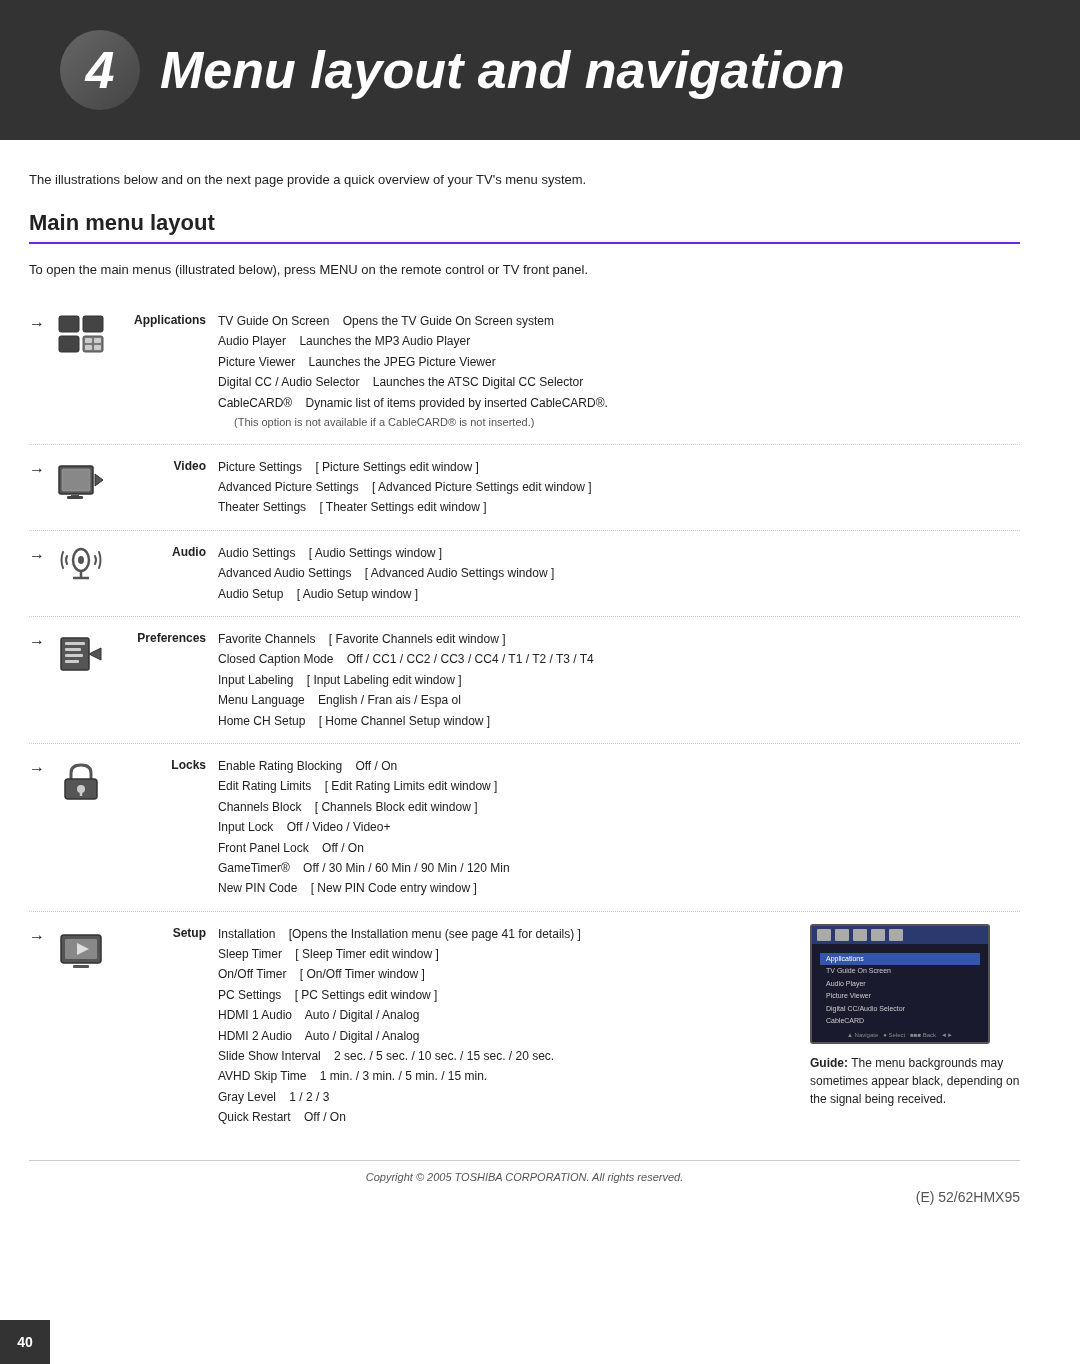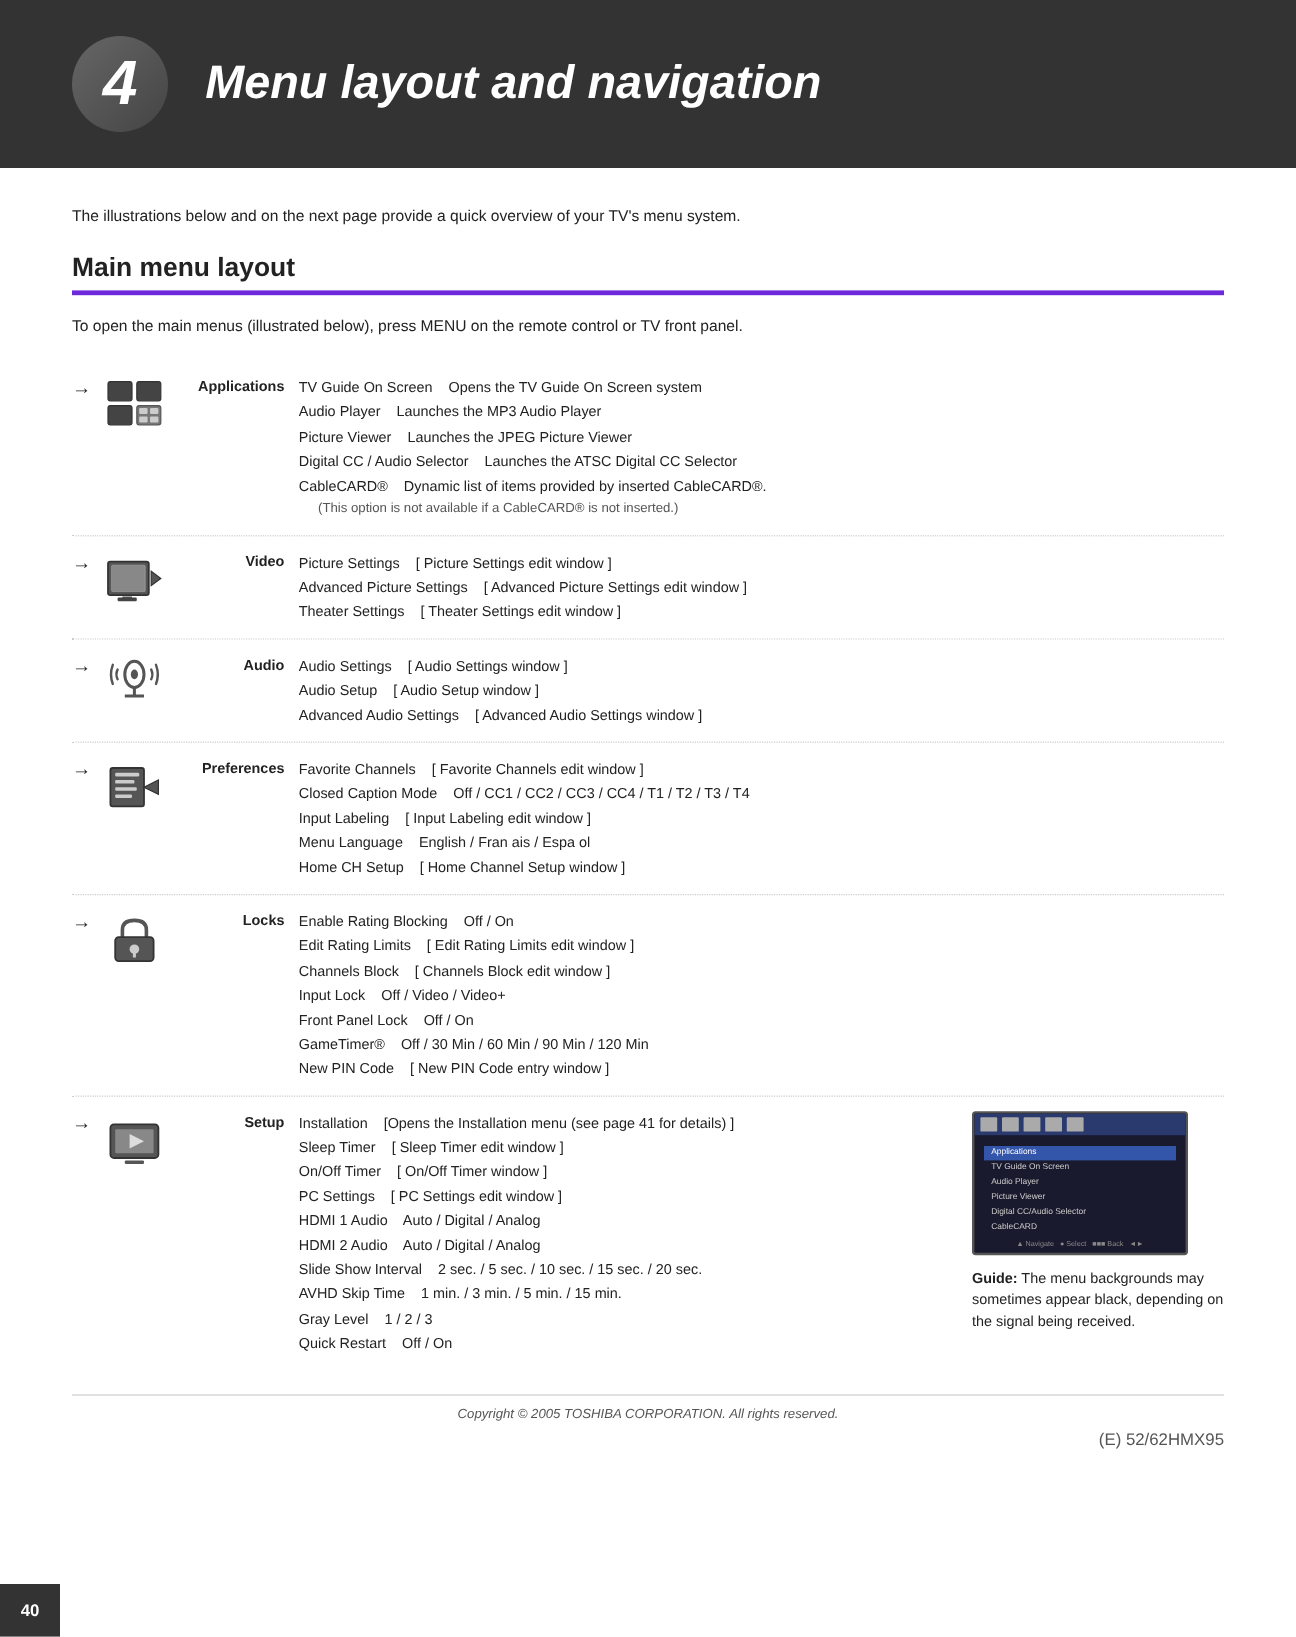--- a/index.html
+++ b/index.html
@@ -7,21 +7,21 @@
       width: 1080px;
       min-height: 1364px;
       background: #fff;
       font-family: Arial, Helvetica, sans-serif;
       font-size: 13px;
       color: #222;
       position: relative;
     }
 
     .page-container {
-      padding: 0 60px 40px 60px;
+      padding: 0 60px 40px 29px;
     }
 
     
     .chapter-header {
       background: #333;
       color: #fff;
       padding: 30px 60px 30px 60px;
       display: flex;
       align-items: center;
       gap: 20px;
@@ -37,36 +37,35 @@
       width: 80px;
       height: 80px;
       display: flex;
       align-items: center;
       justify-content: center;
       border-radius: 50%;
       background: linear-gradient(135deg, #666, #444);
     }
 
     .chapter-title {
-      font-size: 39px;
+      font-size: 52px;
       font-weight: bold;
       font-style: italic;
-      margin-left: 11px;
     }
 
     .intro-text {
       margin-bottom: 20px;
       font-size: 13px;
       line-height: 1.5;
     }
 
     .section-title {
       font-size: 22px;
       font-weight: bold;
-      border-bottom: 4px solid #6d28d9;
+      border-bottom: 2px solid #6d28d9;
       padding-bottom: 6px;
       margin-bottom: 16px;
     }
 
     .section-intro {
       margin-bottom: 20px;
       font-size: 13px;
       line-height: 1.5;
     }
 
@@ -314,22 +313,22 @@
           <path d="M10,18 Q8,14 10,10" fill="none" stroke="#555" stroke-width="2" stroke-linecap="round"></path>
           <path d="M38,18 Q40,14 38,10" fill="none" stroke="#555" stroke-width="2" stroke-linecap="round"></path>
           <path d="M6,22 Q3,14 6,6" fill="none" stroke="#555" stroke-width="2" stroke-linecap="round"></path>
           <path d="M42,22 Q45,14 42,6" fill="none" stroke="#555" stroke-width="2" stroke-linecap="round"></path>
           <ellipse cx="24" cy="14" rx="3" ry="4" fill="#555"></ellipse>
         </svg>
       </div>
       <div class="menu-label-col">Audio</div>
       <div class="menu-items-col">
         <span class="item-row">Audio Settings &nbsp;&nbsp; [ Audio Settings window ]</span>
+        <span class="item-row">Advanced Audio Settings &nbsp;&nbsp; [ Advanced Audio Settings window ]</span>
         <span class="item-row">Audio Setup &nbsp;&nbsp; [ Audio Setup window ]</span>
-        <span class="item-row">Advanced Audio Settings &nbsp;&nbsp; [ Advanced Audio Settings window ]</span>
       </div>
     </div>
 
     <div class="menu-row">
       <span class="arrow-icon">→</span>
       <div class="menu-icon">
         <svg viewBox="0 0 48 44" xmlns="http://www.w3.org/2000/svg">
           <rect x="4" y="6" width="28" height="32" rx="2" fill="#555" stroke="#333" stroke-width="1.5"></rect>
           <rect x="8" y="10" width="20" height="3" rx="1" fill="#ccc"></rect>
           <rect x="8" y="16" width="16" height="3" rx="1" fill="#ccc"></rect>

